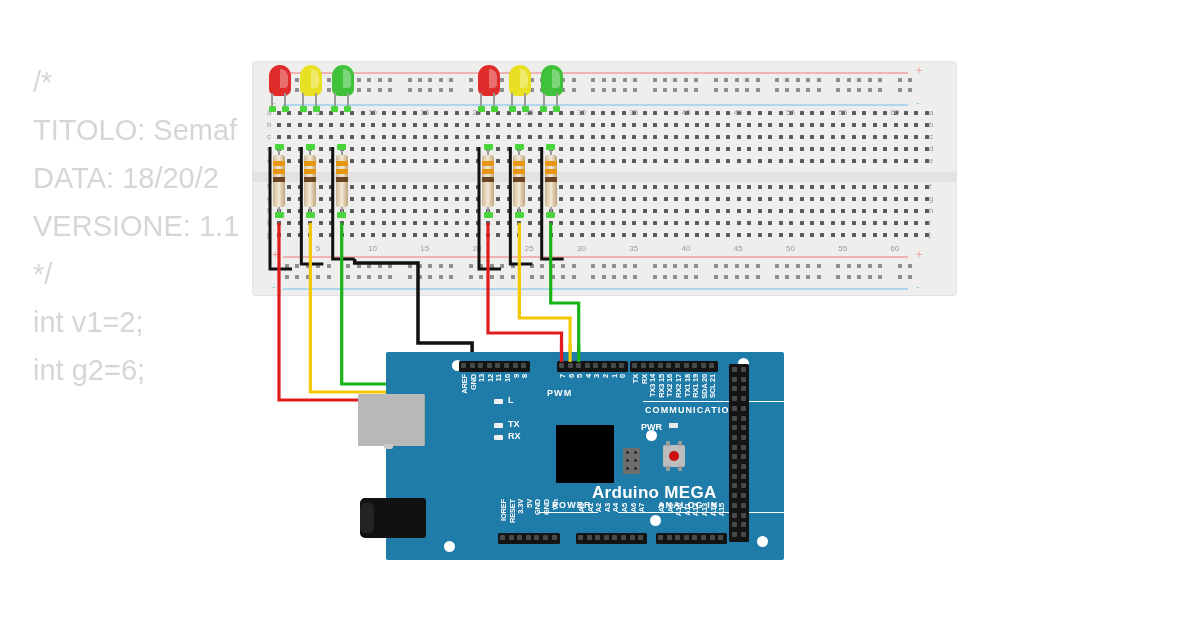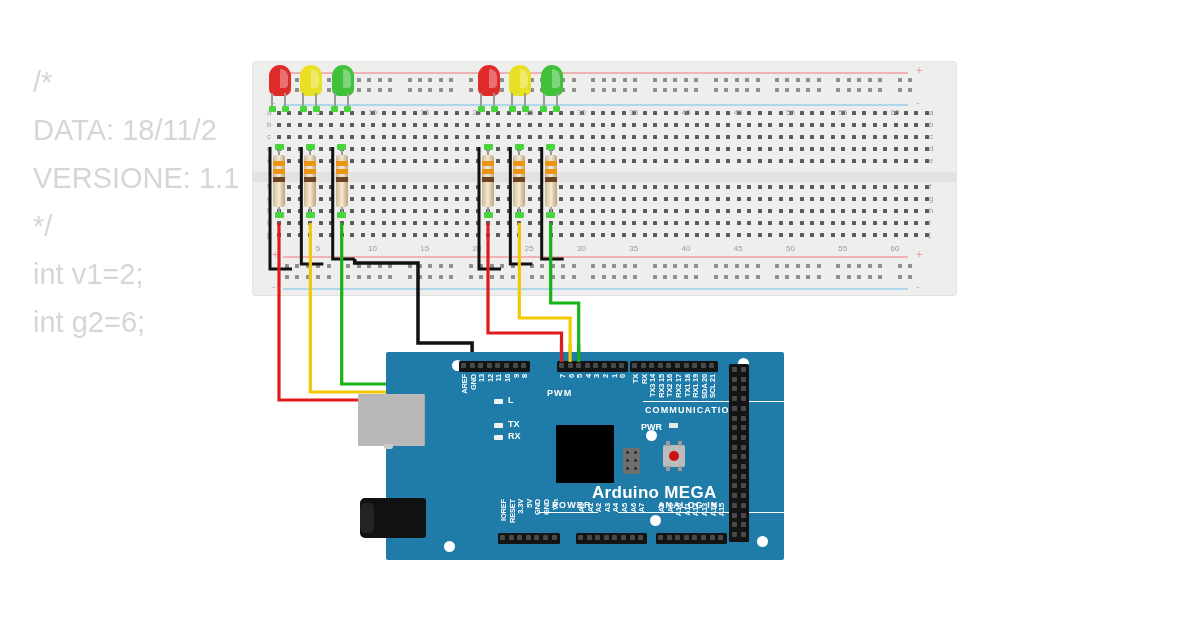--- a/index.html
+++ b/index.html
@@ -211,21 +211,22 @@
     position: absolute; width: 9px; height: 5px; background: #e8e8e8;
   }
 </style>
 </head>
 <body>
 
 <div id="stage">
 
   <div class="code-layer">
     <div class="code-line">/*</div>
-    <div class="code-line">DATA: 18/11/2</div>
+    <div class="code-line">TITOLO: Semaf</div>
+    <div class="code-line">DATA: 18/20/2</div>
     <div class="code-line">VERSIONE: 1.1</div>
     <div class="code-line">*/</div>
     <div class="code-line">int v1=2;</div>
     <div class="code-line">int g2=6;</div>
   </div>
 
   <div class="breadboard">
     <div class="bb-inner" id="bb-inner">
         <div class="hole" style="left: 24px; top: 49px;"></div>
         <div class="hole" style="left: 24px; top: 61px;"></div>

